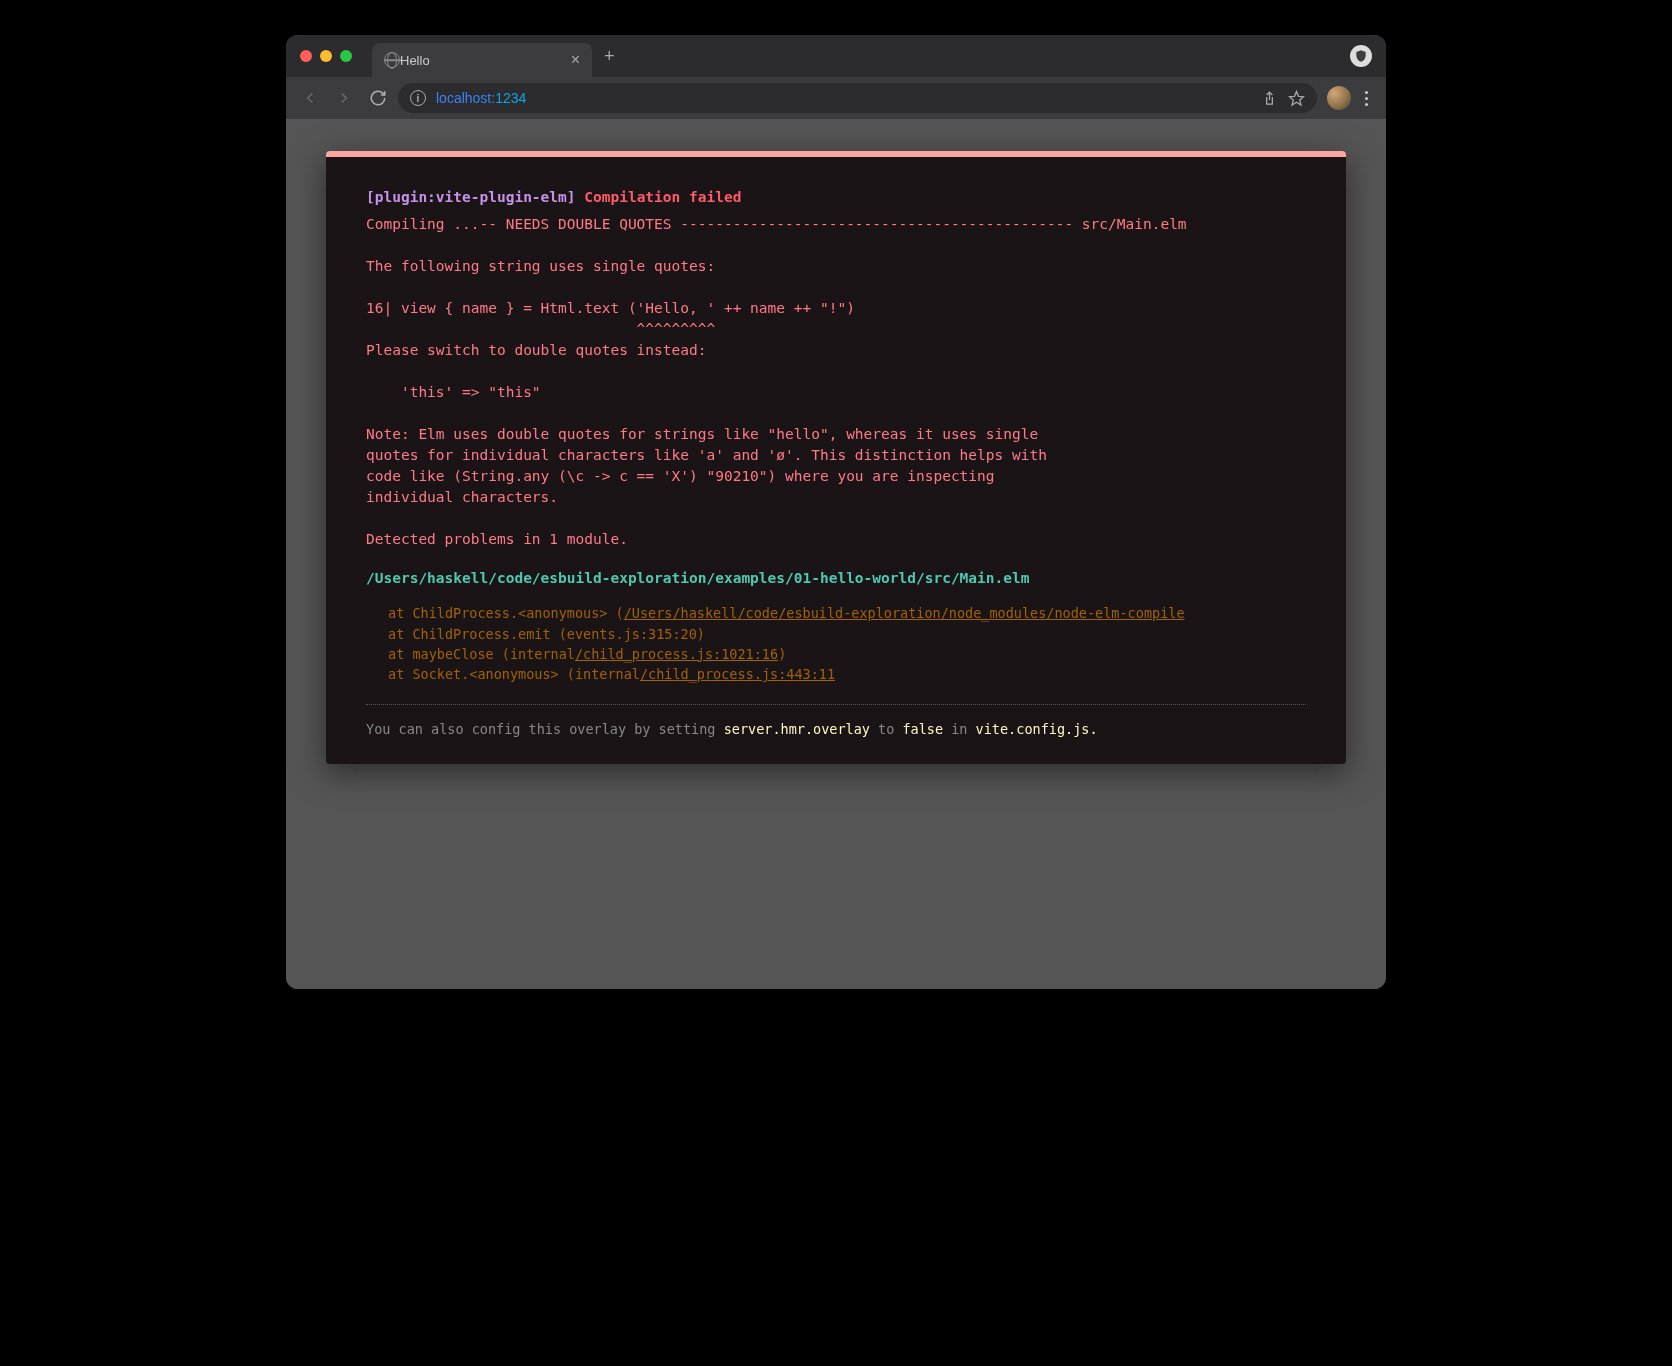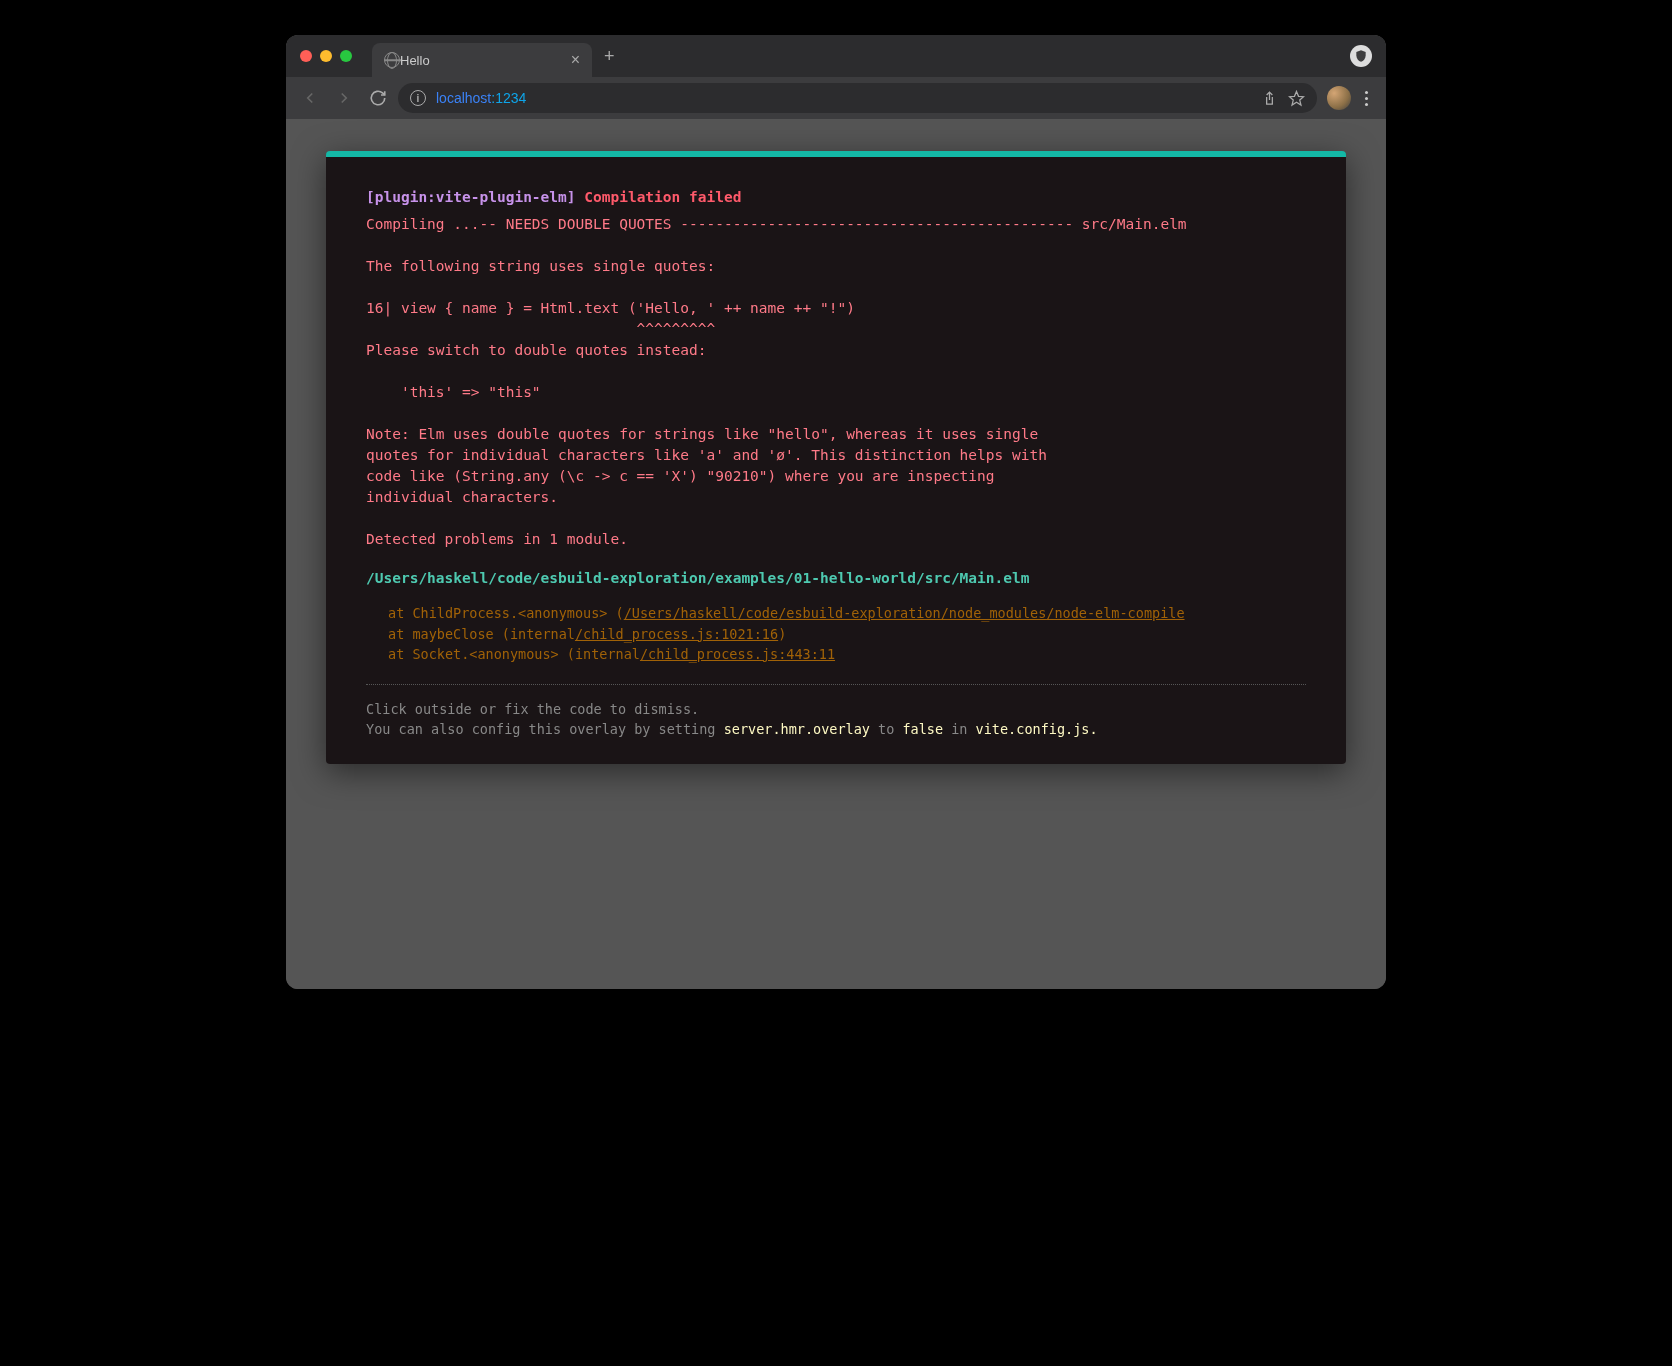--- a/index.html
+++ b/index.html
@@ -181,21 +181,21 @@
       background: #ccc;
       border-radius: 50%;
     }
     .viewport {
       background: #555;
       height: 870px;
       padding: 32px 40px 40px 40px;
     }
     .error-overlay {
       background: #1a1416;
-      border-top: 6px solid #14b8a6;
+      border-top: 6px solid #fca5a5;
       border-radius: 4px;
       padding: 30px 40px 24px 40px;
       box-shadow: 0 8px 32px rgba(0,0,0,0.5);
       font-family: "SF Mono", Menlo, Monaco, Consolas, monospace;
       font-size: 14.5px;
       line-height: 1.45;
     }
     .error-header {
       margin-bottom: 6px;
     }
@@ -315,24 +315,24 @@
 
 Note: Elm uses double quotes for strings like "hello", whereas it uses single
 quotes for individual characters like 'a' and 'ø'. This distinction helps with
 code like (String.any (\c -&gt; c == 'X') "90210") where you are inspecting
 individual characters.
 
 Detected problems in 1 module.</div>
       <div class="file-path">/Users/haskell/code/esbuild-exploration/examples/01-hello-world/src/Main.elm</div>
       <div class="stack-trace" id="stack-container">
           <div><span>at ChildProcess.&lt;anonymous&gt; (</span><span class="underline">/Users/haskell/code/esbuild-exploration/node_modules/node-elm-compile</span></div>
+          <div><span>at ChildProcess.emit (events.js:315:20)</span></div>
           <div><span>at maybeClose (internal</span><span class="underline">/child_process.js:1021:16</span><span>)</span></div>
           <div><span>at Socket.&lt;anonymous&gt; (internal</span><span class="underline">/child_process.js:443:11</span></div>
         </div>
       <hr class="dotted-divider">
       <div class="tip">
-        <div>Click outside or fix the code to dismiss.</div>
         <div><span>You can also config this overlay by setting </span><span class="code-ref">server.hmr.overlay</span><span> to </span><span class="code-ref">false</span><span> in </span><span class="code-ref">vite.config.js.</span></div>
       </div>
     </div>
   </div>
 
 </div>
 
 </body></html>

